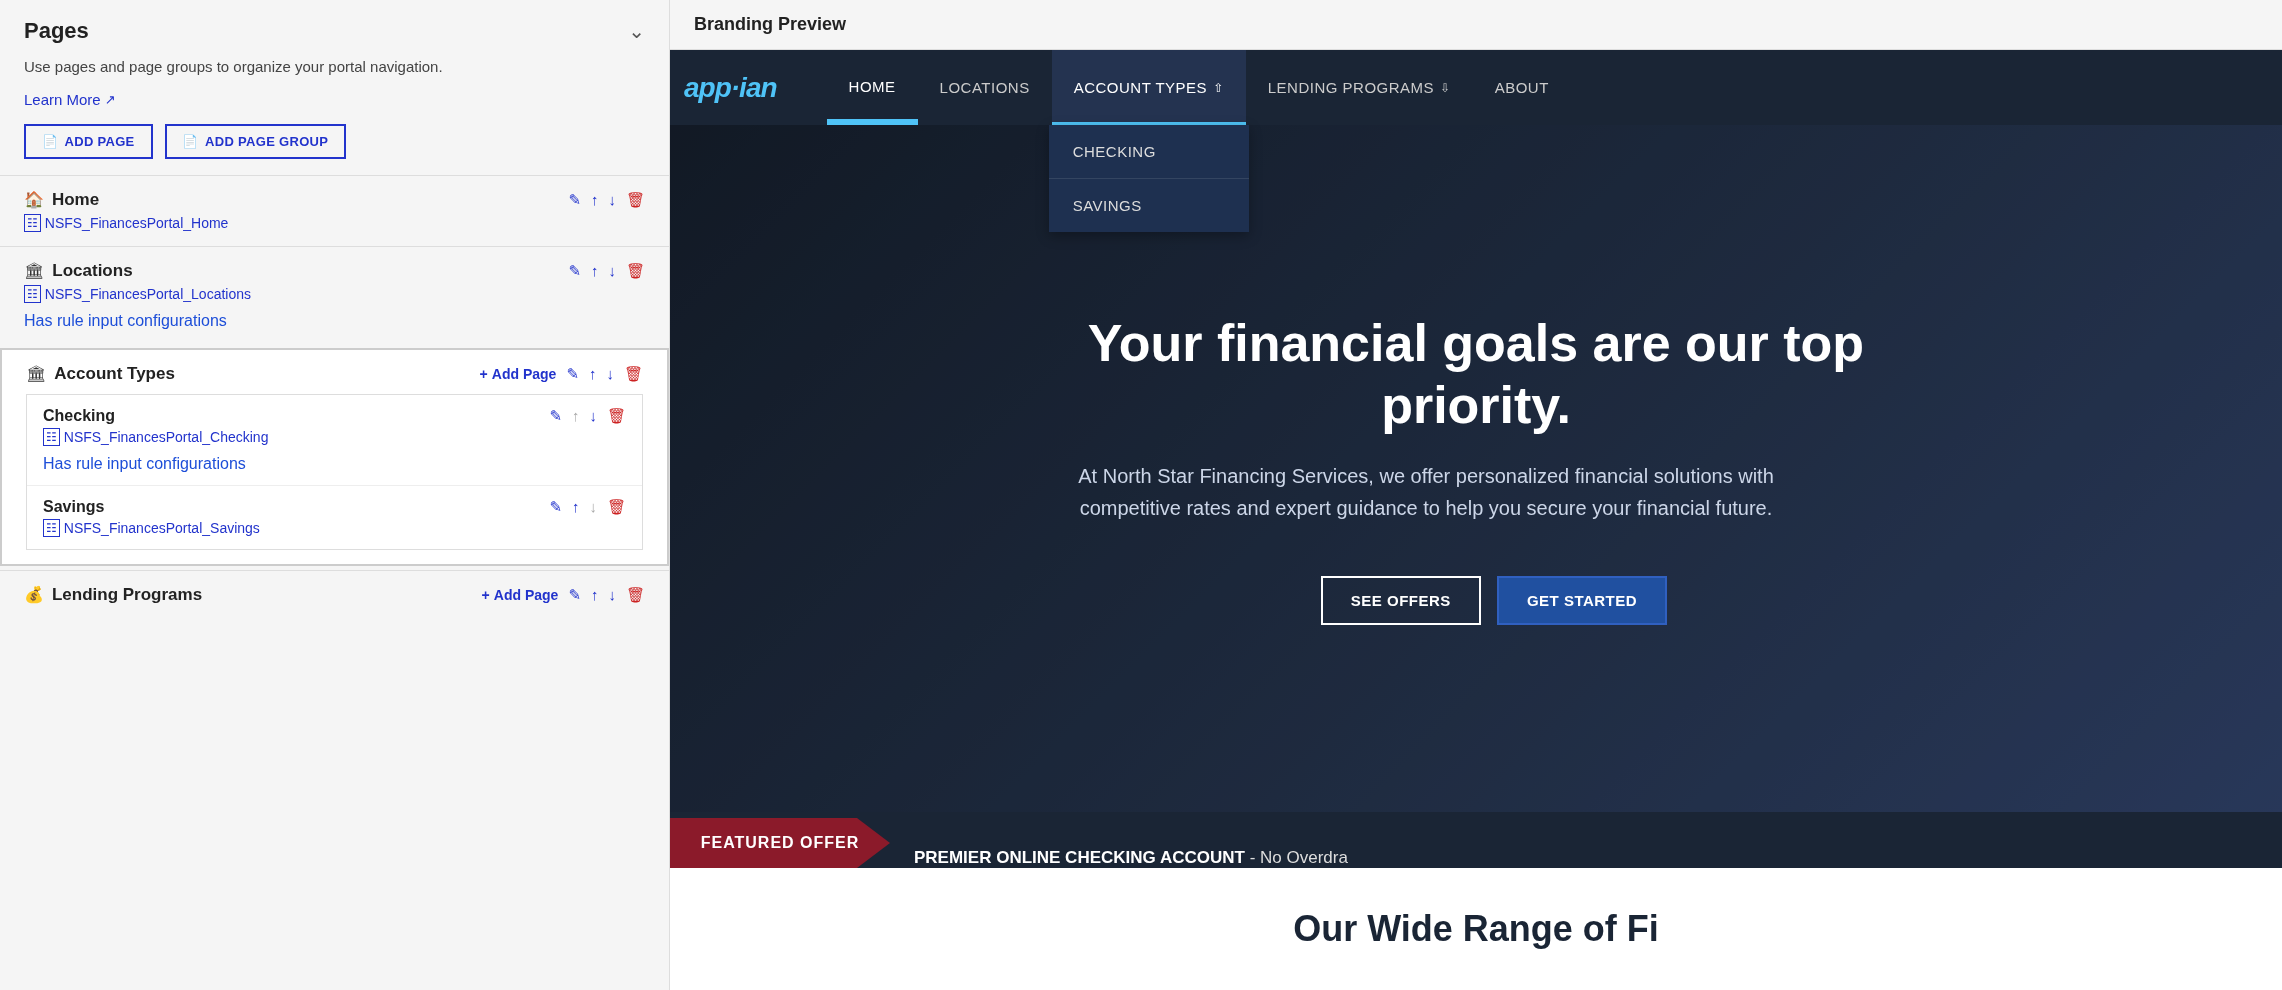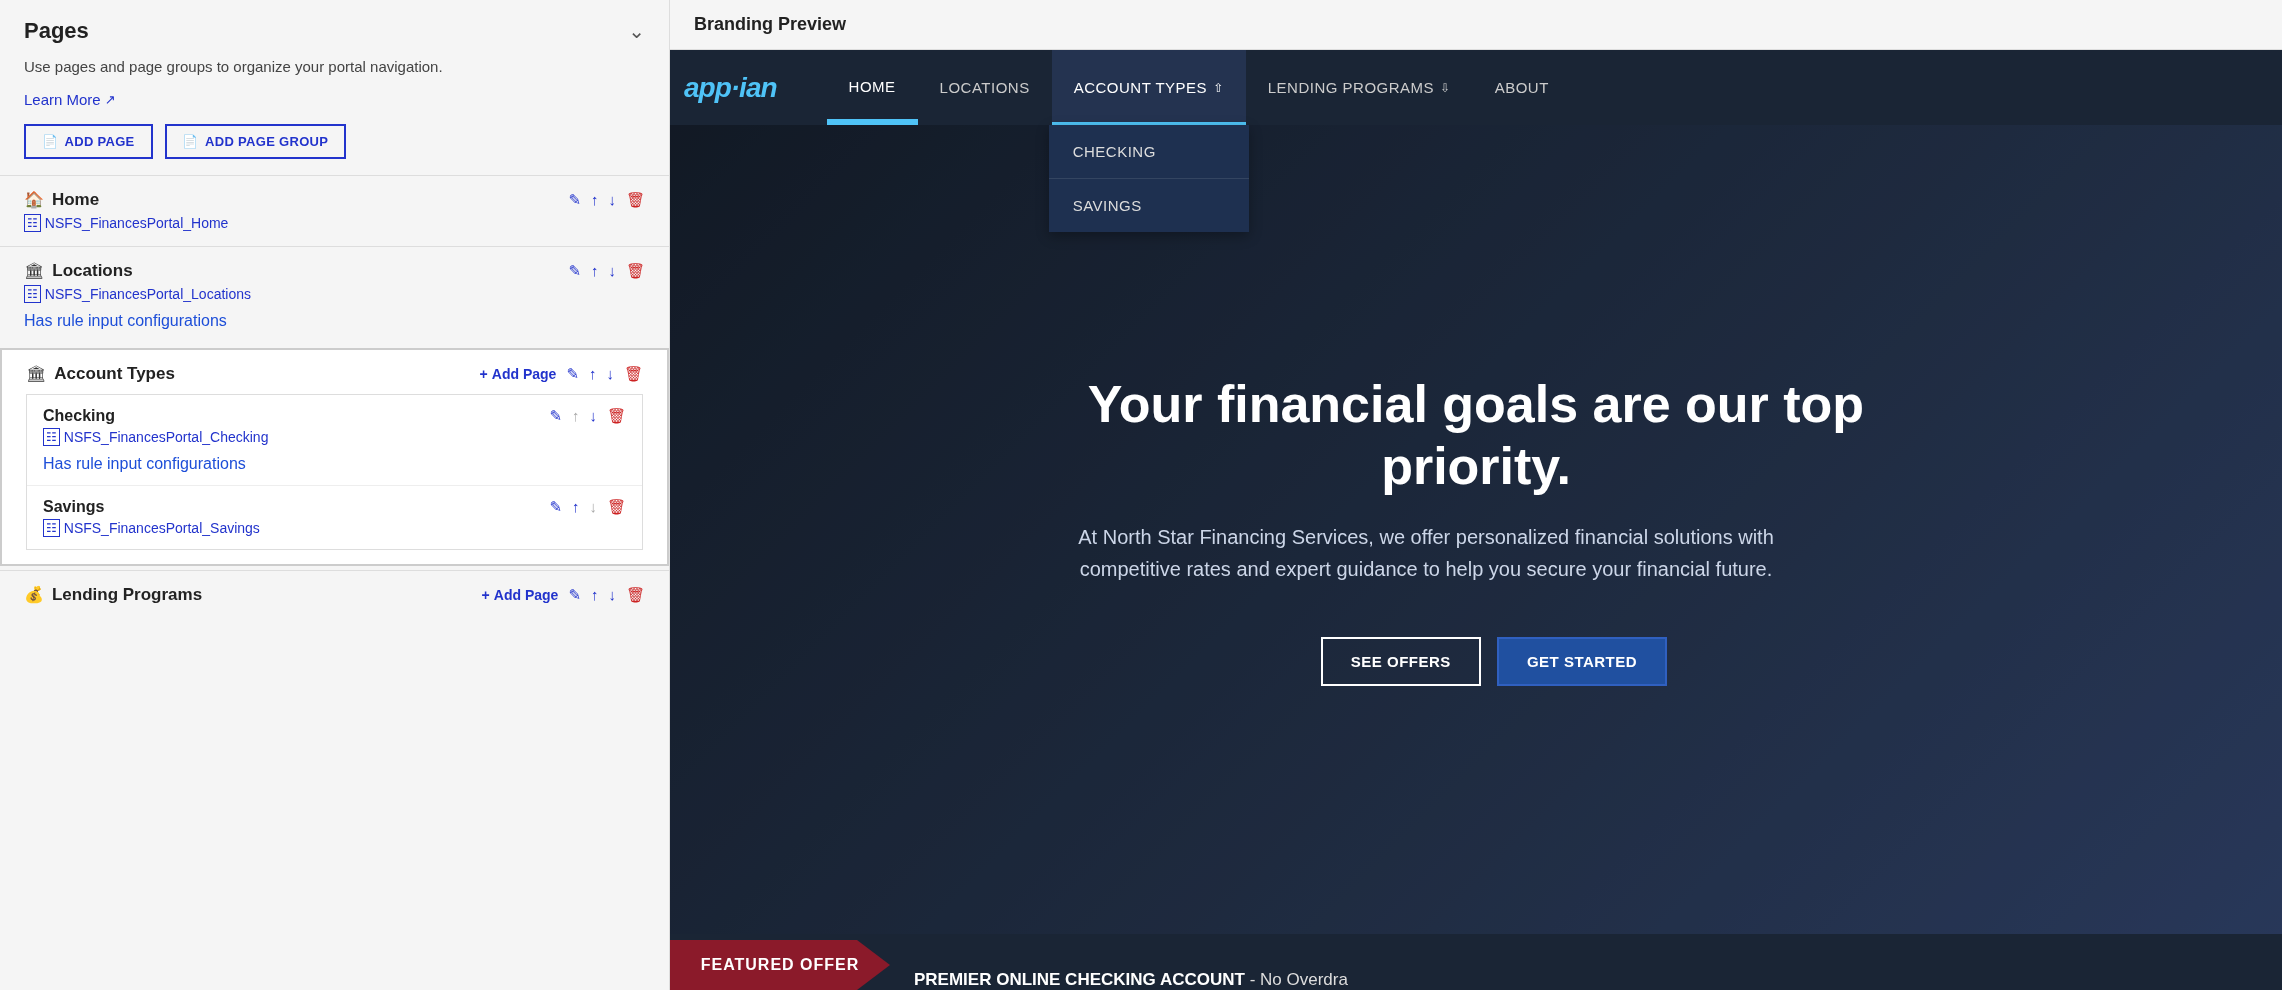--- a/index.html
+++ b/index.html
@@ -668,16 +668,21 @@
       </div>
 
       <div class="featured-bar">
         <div class="featured-label">FEATURED OFFER</div>
         <div class="featured-text">
           <strong>PREMIER ONLINE CHECKING ACCOUNT</strong>
           <span> - No Overdra</span>
         </div>
       </div>
 
+      <div class="bottom-section">
+        <h2 class="bottom-title">
+          <strong>Our Wide Range of Fi</strong>
+        </h2>
+      </div>
 
     </div>
   </div>
 </div>
 
 </body></html>

